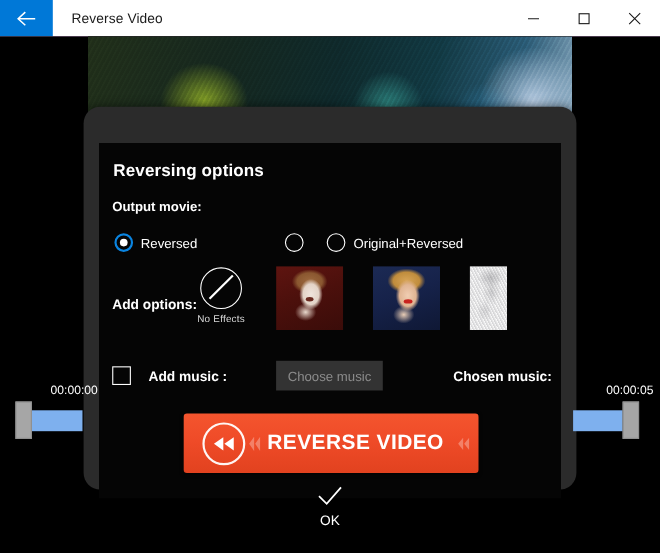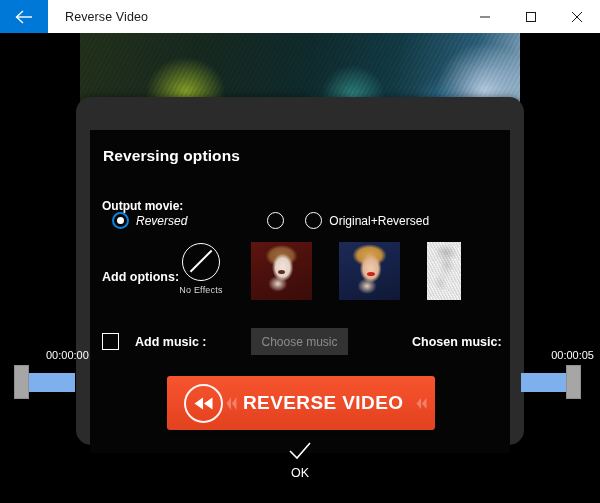--- a/index.html
+++ b/index.html
@@ -117,40 +117,40 @@
   .dlg-title {
     position: absolute;
     left: 13px; top: 17px;
     font-size: 15.5px;
     font-weight: bold;
     color: #ffffff;
     letter-spacing: 0.1px;
   }
   .out-label {
     position: absolute;
-    left: 12px; top: 69px;
+    left: 12px; top: 51px;
     font-size: 12px;
     font-weight: bold;
     color: #ffffff;
   }
 
   
   .radio-row {
     position: absolute;
     left: 10px; top: 82px;
     width: 410px;
     display: flex;
     align-items: center;
   }
   .radio-item {
     display: flex;
     align-items: center;
     cursor: pointer;
   }
-  .radio-item.r0 { margin-left: 12px; font-style: italic; }
+  .radio-item.r0 { margin-left: 4px; }
   .radio-item.r1 { margin-left: 80px; }
   .radio-item.r2 { margin-left: 21px; }
   .radio-mark {
     width: 17px; height: 17px;
     border-radius: 50%;
     border: 1.6px solid #ffffff;
     box-sizing: border-box;
     position: relative;
     flex: none;
   }

